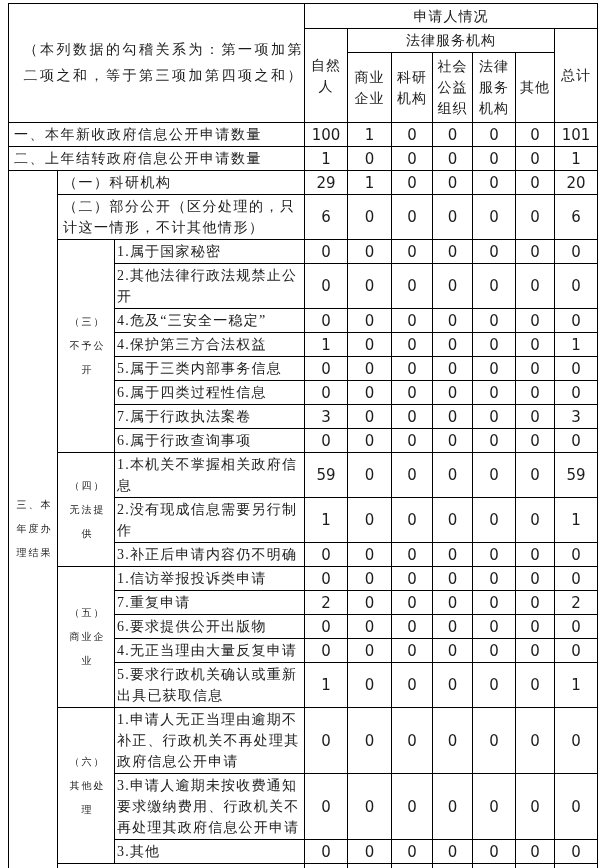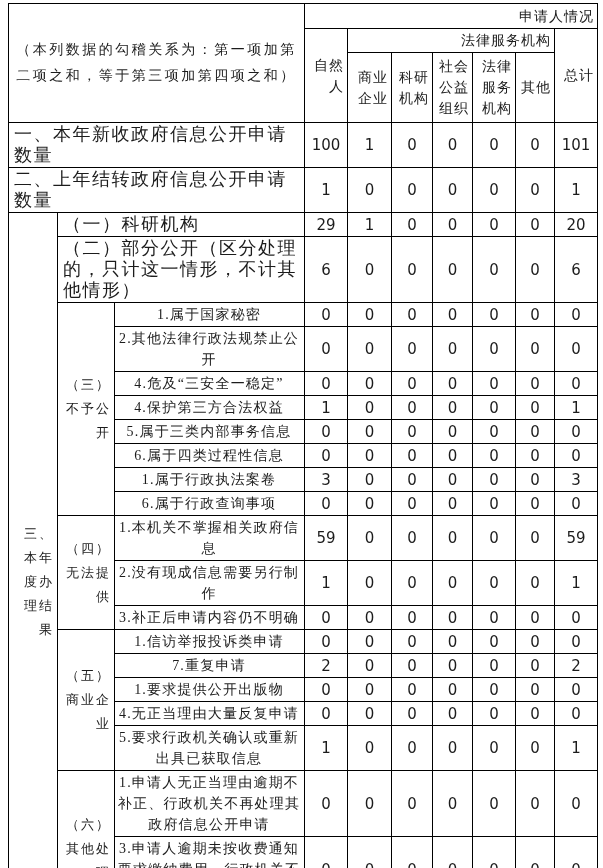--- a/index.html
+++ b/index.html
@@ -22,41 +22,41 @@
     padding: 1px 3px;
     font-weight: normal;
     vertical-align: middle;
     overflow: hidden;
   }
   tr { height: 23px; }
   tr.hrow1 { height: 25px; }
   tr.hrow2 { height: 22px; }
   tr.hrow3 { height: 70px; }
   .hdr {
+    font-size: 14px; text-align: center;
+    letter-spacing: 1px; line-height: 21px;
+  }
+  .note {
     font-size: 14px; text-align: right;
-    letter-spacing: 1px; line-height: 21px;
-  }
-  .note {
-    font-size: 14px; text-align: center;
     letter-spacing: 2.5px; line-height: 26px;
     padding: 4px 0;
     margin-left: 27px;
   }
   .lbl {
-    font-size: 18px; text-align: left;
+    font-size: 14px; text-align: left;
     letter-spacing: 1.5px; line-height: 21px;
     padding-left: 5px;
   }
   .sublbl {
-    font-size: 14px; text-align: center;
+    font-size: 14px; text-align: left;
     letter-spacing: 1.2px; line-height: 21px;
     padding-left: 2px;
   }
   .sectlbl {
-    font-size: 13px; text-align: right;
+    font-size: 10px; text-align: center;
     letter-spacing: 2px; line-height: 24px;
     padding: 2px 3px 2px 6px;
     vertical-align: middle;
   }
   .num {
     font-family: "DejaVu Sans", "Liberation Sans", sans-serif;
     font-size: 15px; text-align: center;
     line-height: 20px; letter-spacing: 0;
   }
 </style>
@@ -192,21 +192,21 @@
           <td class="sublbl">6.属于四类过程性信息</td>
           <td class="num">0</td>
           <td class="num">0</td>
           <td class="num">0</td>
           <td class="num">0</td>
           <td class="num">0</td>
           <td class="num">0</td>
           <td class="num">0</td>
         </tr>
         <tr>
-          <td class="sublbl">1.属于行政执法案卷</td>
+          <td class="sublbl">7.属于行政执法案卷</td>
           <td class="num">3</td>
           <td class="num">0</td>
           <td class="num">0</td>
           <td class="num">0</td>
           <td class="num">0</td>
           <td class="num">0</td>
           <td class="num">3</td>
         </tr>
         <tr>
           <td class="sublbl">6.属于行政查询事项</td>
@@ -264,21 +264,21 @@
           <td class="sublbl">7.重复申请</td>
           <td class="num">2</td>
           <td class="num">0</td>
           <td class="num">0</td>
           <td class="num">0</td>
           <td class="num">0</td>
           <td class="num">0</td>
           <td class="num">2</td>
         </tr>
         <tr>
-          <td class="sublbl">1.要求提供公开出版物</td>
+          <td class="sublbl">6.要求提供公开出版物</td>
           <td class="num">0</td>
           <td class="num">0</td>
           <td class="num">0</td>
           <td class="num">0</td>
           <td class="num">0</td>
           <td class="num">0</td>
           <td class="num">0</td>
         </tr>
         <tr>
           <td class="sublbl">4.无正当理由大量反复申请</td>

